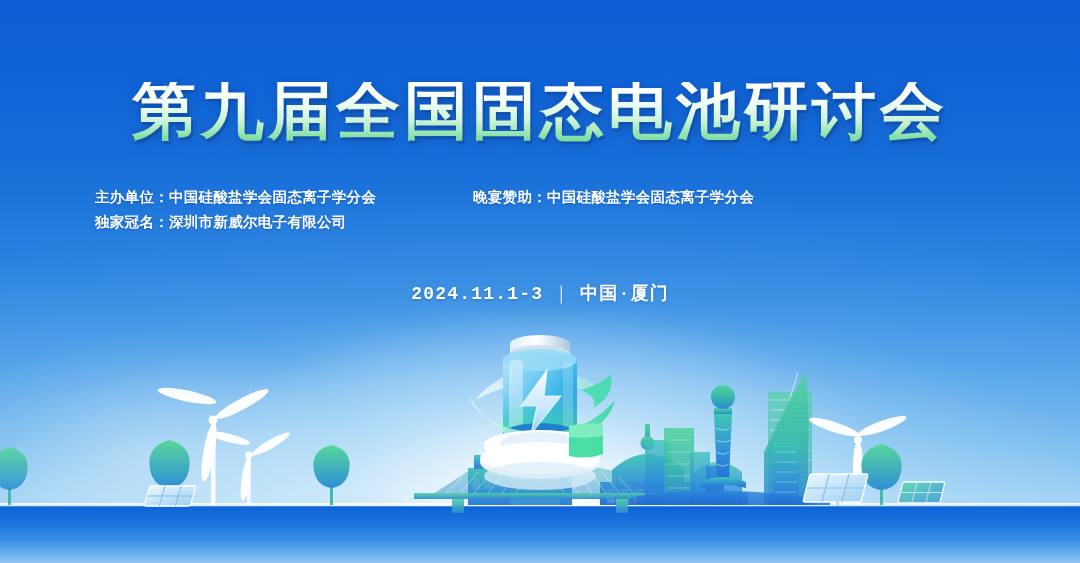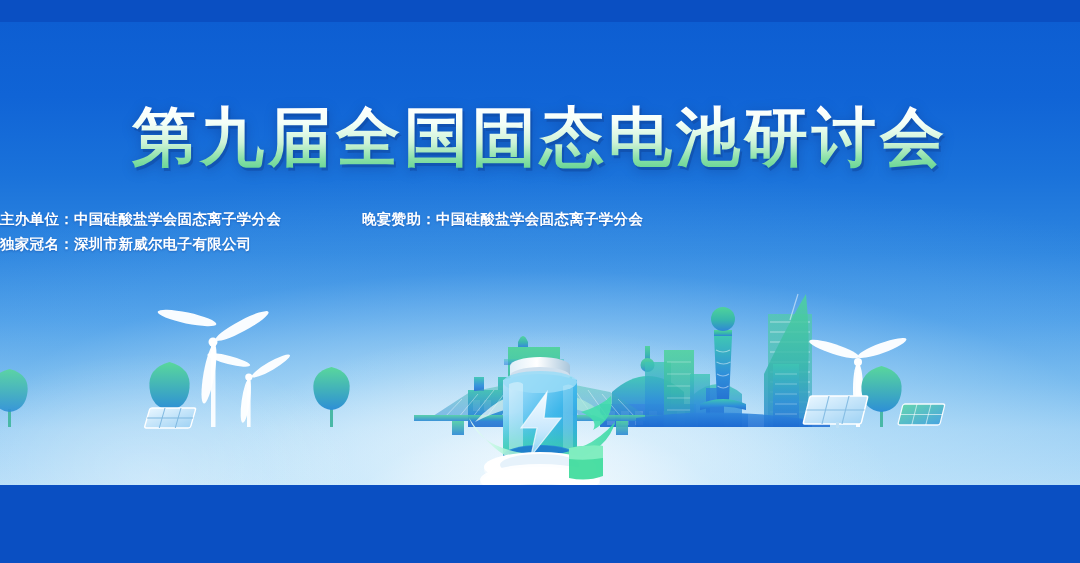--- a/index.html
+++ b/index.html
@@ -1,23 +1,22 @@
 <!DOCTYPE html>
 <html><head>
 <meta charset="utf-8">
 <style>
   html,body{margin:0;padding:0;background:#0a4fc2;}
   *{box-sizing:border-box;}
   .stage{
-    position:relative;width:1080px;height:463px;overflow:hidden;
-    font-family:Liberation Serif, serif;
+    position:relative;width:1080px;height:563px;overflow:hidden;
+    font-family:Liberation Mono, monospace;
     background:
       radial-gradient(120% 85% at 50% 92%, rgba(255,255,255,.78) 0%, rgba(190,228,250,.55) 22%, rgba(120,190,242,.18) 45%, rgba(20,110,220,0) 70%),
       linear-gradient(180deg,#0d5ed2 0%,#1064d6 16%,#1a72da 33%,#2e86e0 50%,#4d9ee8 64%,#7bbcee 78%,#a6d4f5 88%,#bfe2f9 100%);
-    margin-top: 22px;
   }
   
   .glow-center{
     position:absolute;left:50%;top:300px;width:760px;height:330px;transform:translateX(-50%);
     background:radial-gradient(ellipse at 50% 60%, rgba(255,255,255,.85) 0%, rgba(214,238,252,.45) 35%, rgba(255,255,255,0) 68%);
     pointer-events:none;
   }
   .glow-left{
     position:absolute;left:-60px;top:330px;width:420px;height:210px;
     background:radial-gradient(ellipse at 50% 60%, rgba(255,255,255,.30) 0%, rgba(255,255,255,0) 70%);
@@ -28,21 +27,21 @@
     display:inline-block;
     font-size:64px;font-weight:700;letter-spacing:4px;line-height:1.05;
     background:linear-gradient(180deg,#ffffff 0%,#f4fff8 28%,#cdf3d6 58%,#88e0a6 82%,#62d392 100%);
     -webkit-background-clip:text;background-clip:text;color:transparent;
     -webkit-text-fill-color:transparent;
     filter:drop-shadow(2px 3px 0 rgba(16,72,160,.55)) drop-shadow(0 2px 6px rgba(8,50,130,.35));
   }
   
   .orgs{
     position:absolute;left:0;right:0;top:188px;
-    display:flex;justify-content:flex-start;gap:12px;
+    display:flex;justify-content:center;gap:28px;
   }
   .org-col{display:flex;flex-direction:column;gap:6px;}
   .org-col.left{width:350px;}
   .org-col.right{width:512px;}
   .org-line{
     color:#ffffff;font-size:14.5px;font-weight:700;letter-spacing:.3px;white-space:nowrap;
     text-shadow:0 1px 2px rgba(10,60,150,.45);
   }
   
   .date-row{
@@ -81,20 +80,23 @@
   <div class="orgs">
     <div class="org-col left">
       <div class="org-line">主办单位：中国硅酸盐学会固态离子学分会</div>
       <div class="org-line">独家冠名：深圳市新威尔电子有限公司</div>
     </div>
     <div class="org-col right">
       <div class="org-line">晚宴赞助：中国硅酸盐学会固态离子学分会</div>
     </div>
   </div>
 
+  <div class="date-row">
+    <span>2024.11.1-3</span><span class="date-sep">｜</span><span>中国·厦门</span>
+  </div>
 
   <div class="water"></div>
   <div class="shore"></div>
 
   <div class="scene">
     <svg viewBox="0 0 1080 563" xmlns="http://www.w3.org/2000/svg">
       <defs>
         <linearGradient id="gGreen" x1="0" y1="0" x2="0" y2="1">
           <stop offset="0%" stop-color="#4fd39a"></stop>
             <stop offset="55%" stop-color="#37b6ad"></stop>

